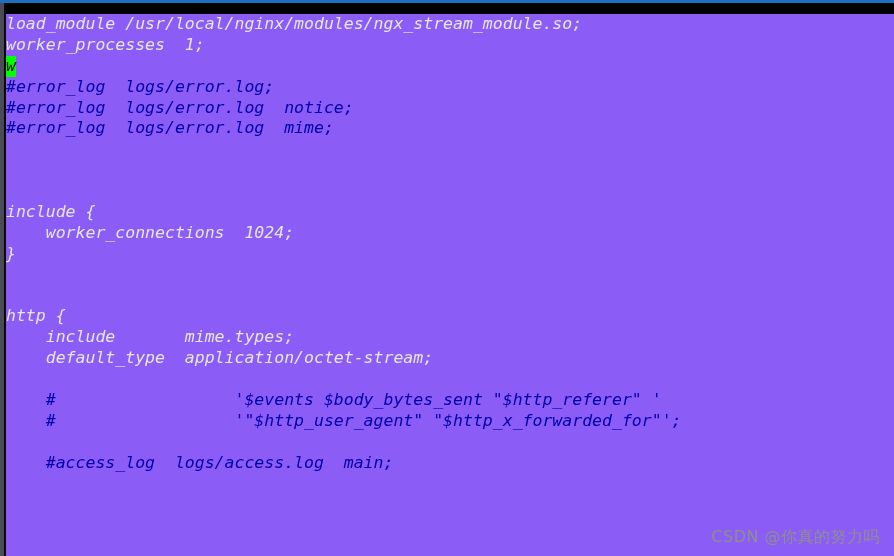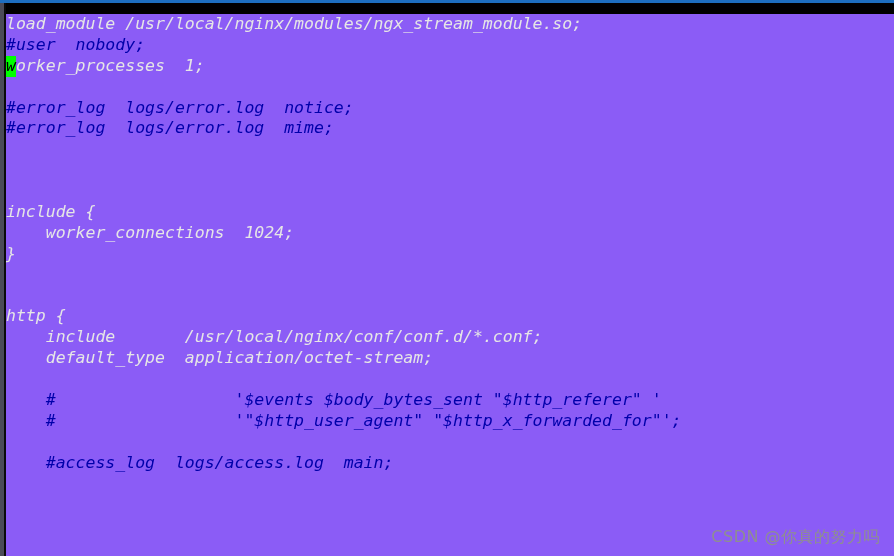--- a/index.html
+++ b/index.html
@@ -114,35 +114,35 @@
 
 <div id="terminal">
 
   <div id="titlebar-accent"></div>
   <div id="left-gutter"></div>
   <div id="left-gutter-inner"></div>
 
   <div id="screen">
     <div id="code-lines">
         <div class="line ">load_module /usr/local/nginx/modules/ngx_stream_module.so;</div>
-        <div class="line comment">#user  nobody;</div>
         <div class="line ">worker_processes  1;</div>
         <div class="line blank"></div>
+        <div class="line comment">#error_log  logs/error.log;</div>
         <div class="line comment">#error_log  logs/error.log  notice;</div>
         <div class="line comment">#error_log  logs/error.log  mime;</div>
         <div class="line blank"></div>
         <div class="line blank"></div>
         <div class="line blank"></div>
         <div class="line ">include {</div>
         <div class="line ">    worker_connections  1024;</div>
         <div class="line ">}</div>
         <div class="line blank"></div>
         <div class="line blank"></div>
         <div class="line ">http {</div>
-        <div class="line ">    include       /usr/local/nginx/conf/conf.d/*.conf;</div>
+        <div class="line ">    include       mime.types;</div>
         <div class="line ">    default_type  application/octet-stream;</div>
         <div class="line blank"></div>
         <div class="line comment">    #                  '$events $body_bytes_sent "$http_referer" '</div>
         <div class="line comment">    #                  '"$http_user_agent" "$http_x_forwarded_for"';</div>
         <div class="line blank"></div>
         <div class="line comment">    #access_log  logs/access.log  main;</div>
       </div>
     <div id="cursor" style="top: 41.8px; left: 0px; background: rgb(0, 255, 0); width: 9.94px; height: 20.9px;"></div>
     <div id="cursor-char" style="top: 41.8px; left: 0px;">w</div>
   </div>

